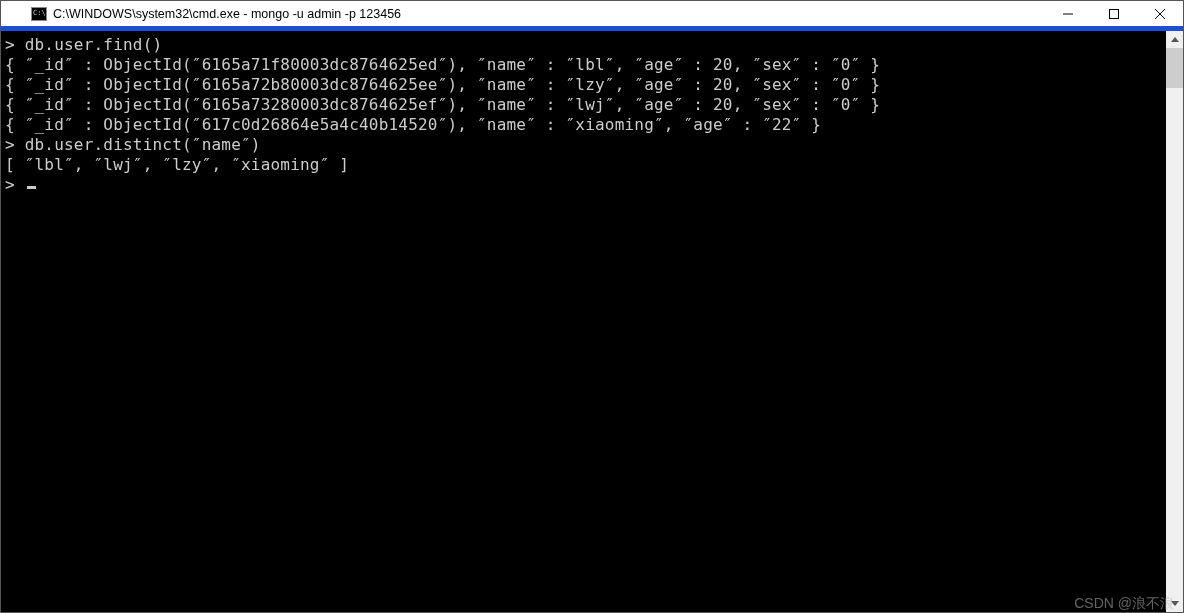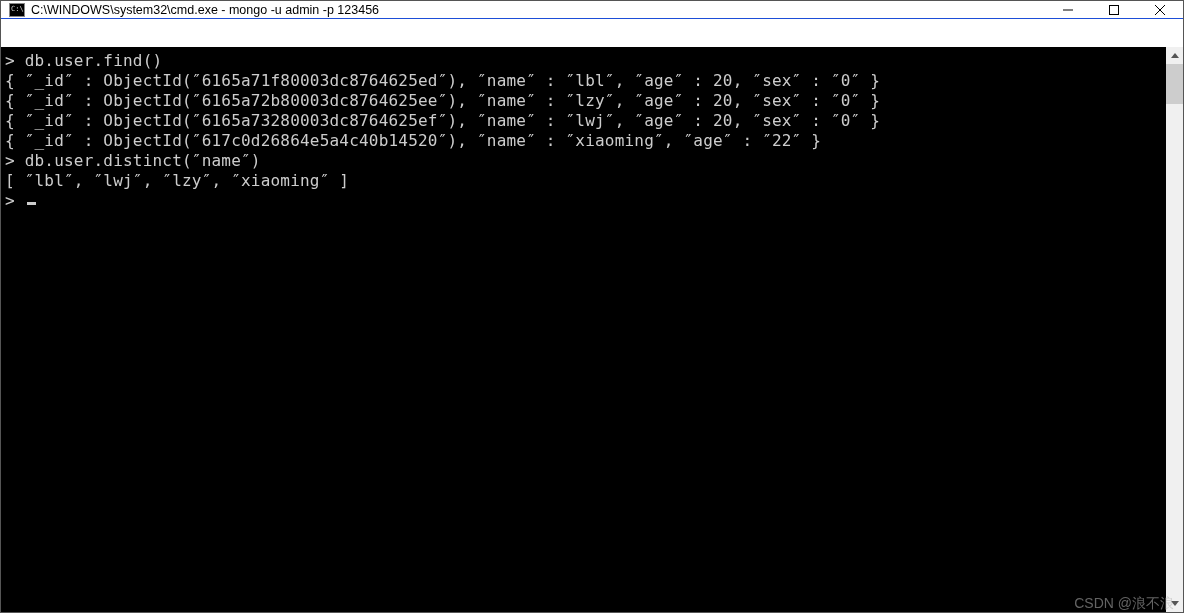--- a/index.html
+++ b/index.html
@@ -13,26 +13,27 @@
     }
     .window {
       width: 1184px;
       height: 613px;
       border: 1px solid #555;
       display: flex;
       flex-direction: column;
       background: #fff;
     }
     .titlebar {
-      height: 18px;
+      height: 30px;
       background: #fff;
       display: flex;
       align-items: center;
-      border-bottom: 1px solid #1d4ed8;
+      border-bottom: 5px solid #1d4ed8;
       flex-shrink: 0;
+      padding-left: 22px;
     }
     .titlebar-icon {
       width: 16px;
       height: 14px;
       margin: 0 6px 0 8px;
       background: #000;
       position: relative;
       display: flex;
       align-items: center;
       justify-content: flex-start;
@@ -66,21 +67,20 @@
       font-size: 11px;
       color: #000;
     }
     .win-btn svg { width: 10px; height: 10px; }
     .console-wrap {
       flex: 1;
       display: flex;
       background: #000;
       position: relative;
       min-height: 0;
-      margin-top: 28px;
     }
     .console {
       flex: 1;
       background: #000;
       color: #ccc;
       font-family: "NSimSun","SimSun","MS Gothic",Consolas,monospace;
       font-size: 16px;
       line-height: 20px;
       padding: 4px 0 0 4px;
       white-space: pre;

